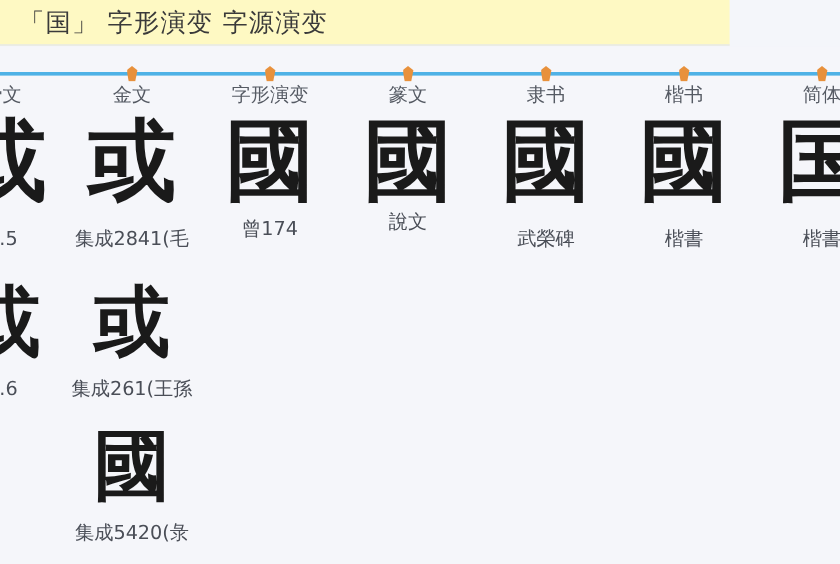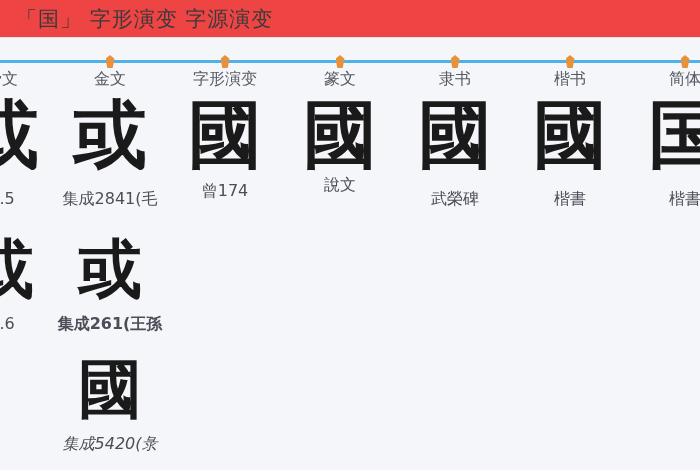--- a/index.html
+++ b/index.html
@@ -5,22 +5,22 @@
 <style>
   html,body{margin:0;padding:0;}
   body{
     width:700px;height:470px;overflow:hidden;
     background:#f4f6fa;
     font-family:"DejaVu Sans","Liberation Sans",sans-serif;
     position:relative;
   }
   
   #titlebar{
-    position:absolute;left:0;top:0;width:700px;height:38px;
-    background:#ef4444;
+    position:absolute;left:0;top:0;width:608px;height:38px;
+    background:#fef9c3;
     border-bottom:1px solid #dfe4ee;
     box-sizing:border-box;
   }
   #title-text{
     position:absolute;left:16px;top:6px;
     font-size:21px;line-height:26px;
     color:#3a3a3a;
     white-space:nowrap;
     letter-spacing:1px;
   }
@@ -111,27 +111,27 @@
       <div class="col-head">金文</div>
       <div class="cell row1" style="top: 58px;">
         <span class="glyph">或</span>
       </div>
       <div class="cell" style="top: 150px;">
         <span class="caption">集成2841(毛</span>
       </div>
       <div class="cell row2" style="top: 198px;">
         <span class="glyph">或</span>
       </div>
-      <div class="cell" style="top: 275px; font-weight: bold;">
+      <div class="cell" style="top: 275px;">
         <span class="caption">集成261(王孫</span>
       </div>
       <div class="cell row3" style="top: 318px;">
         <span class="glyph">國</span>
       </div>
-      <div class="cell" style="top: 395px; font-style: italic;">
+      <div class="cell" style="top: 395px;">
         <span class="caption">集成5420(彔</span>
       </div>
     </div>
     <div class="col" style="left: 167px;">
       <div class="col-head">字形演变</div>
       <div class="cell row1" style="top: 58px;">
         <span class="glyph">國</span>
       </div>
       <div class="cell" style="top: 142px;">
         <span class="caption">曾174</span>

